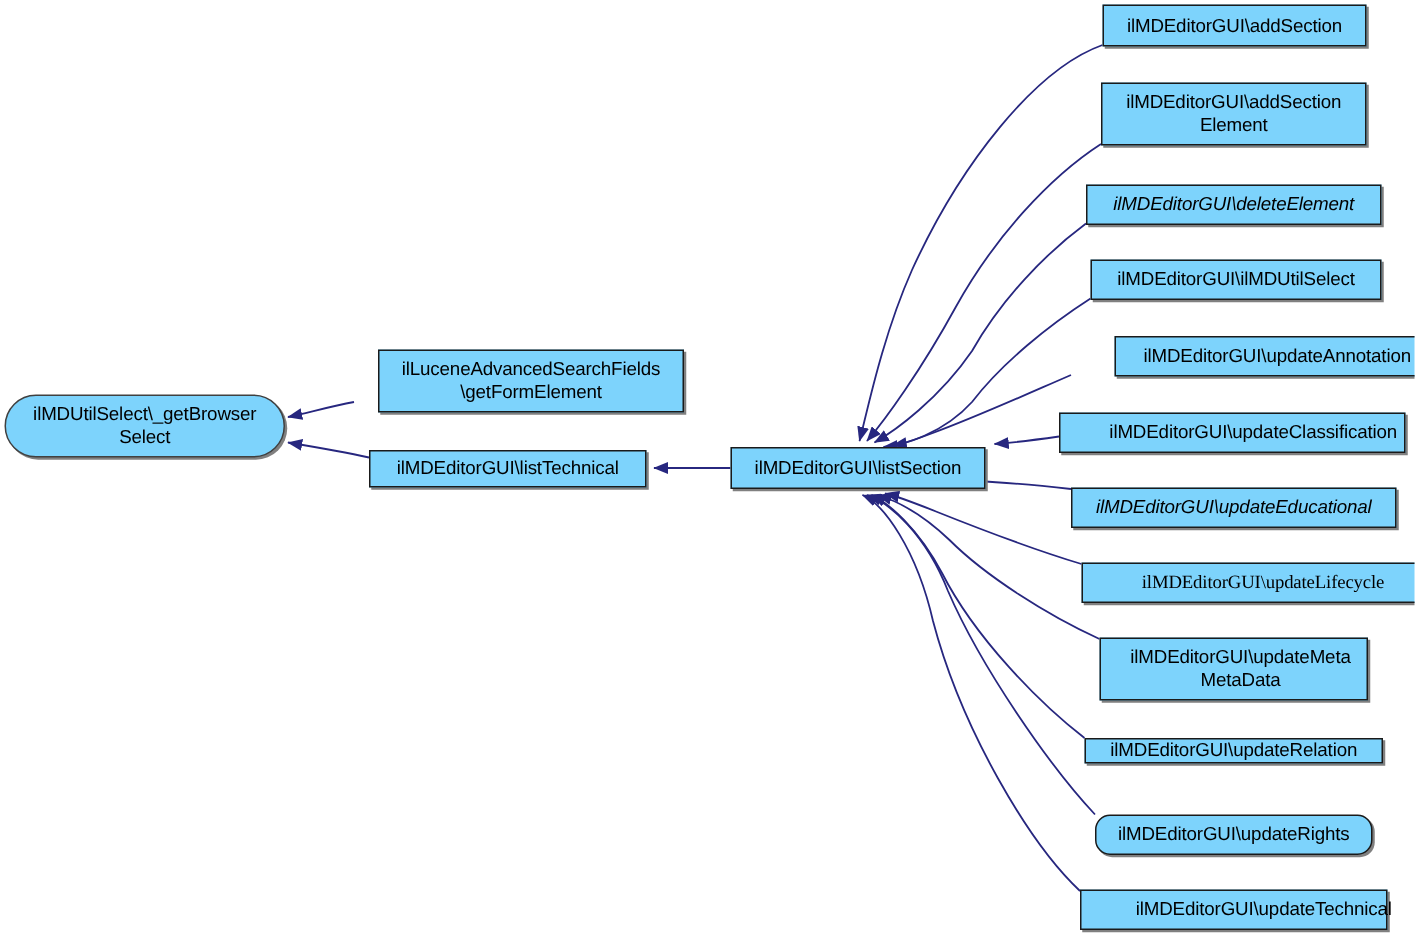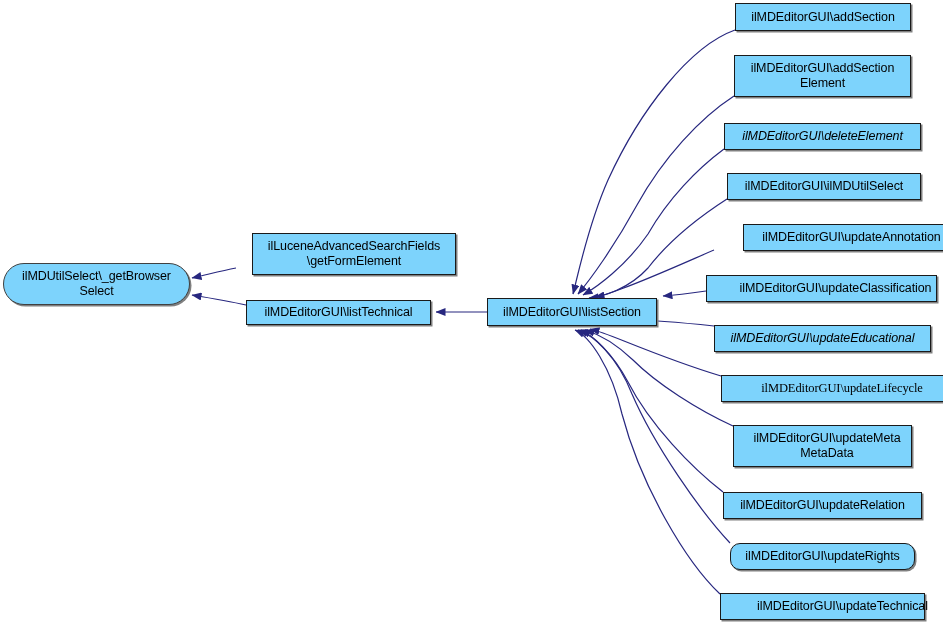--- a/index.html
+++ b/index.html
@@ -53,17 +53,17 @@
       <div class="node" style="left: 734px; top: 55px; width: 177px; height: 42px;">ilMDEditorGUI\addSection
 Element</div>
       <div class="node" style="left: 724px; top: 123px; width: 197px; height: 27px; font-style: italic;">ilMDEditorGUI\deleteElement</div>
       <div class="node" style="left: 727px; top: 173px; width: 194px; height: 27px;">ilMDEditorGUI\ilMDUtilSelect</div>
       <div class="node" style="left: 714px; top: 224px; width: 217px; height: 27px; margin-left: 29px;">ilMDEditorGUI\updateAnnotation</div>
       <div class="node" style="left: 706px; top: 275px; width: 231px; height: 27px; padding-left: 32px;">ilMDEditorGUI\updateClassification</div>
       <div class="node" style="left: 714px; top: 325px; width: 217px; height: 27px; font-style: italic;">ilMDEditorGUI\updateEducational</div>
       <div class="node" style="left: 721px; top: 375px; width: 242px; height: 27px; font-family: Liberation Serif, serif;">ilMDEditorGUI\updateLifecycle</div>
       <div class="node" style="left: 733px; top: 425px; width: 179px; height: 42px; padding-left: 13px;">ilMDEditorGUI\updateMeta
 MetaData</div>
-      <div class="node" style="left: 723px; top: 492px; width: 199px; height: 27px;">ilMDEditorGUI\updateRelation</div>
+      <div class="node" style="left: 723px; top: 492px; width: 199px; height: 17px;">ilMDEditorGUI\updateRelation</div>
       <div class="node" style="left: 730px; top: 543px; width: 185px; height: 27px; border-radius: 10px;">ilMDEditorGUI\updateRights</div>
       <div class="node" style="left: 720px; top: 593px; width: 205px; height: 27px; padding-left: 44px;">ilMDEditorGUI\updateTechnical</div>
     </div>
 </div>
 
 </body></html>

